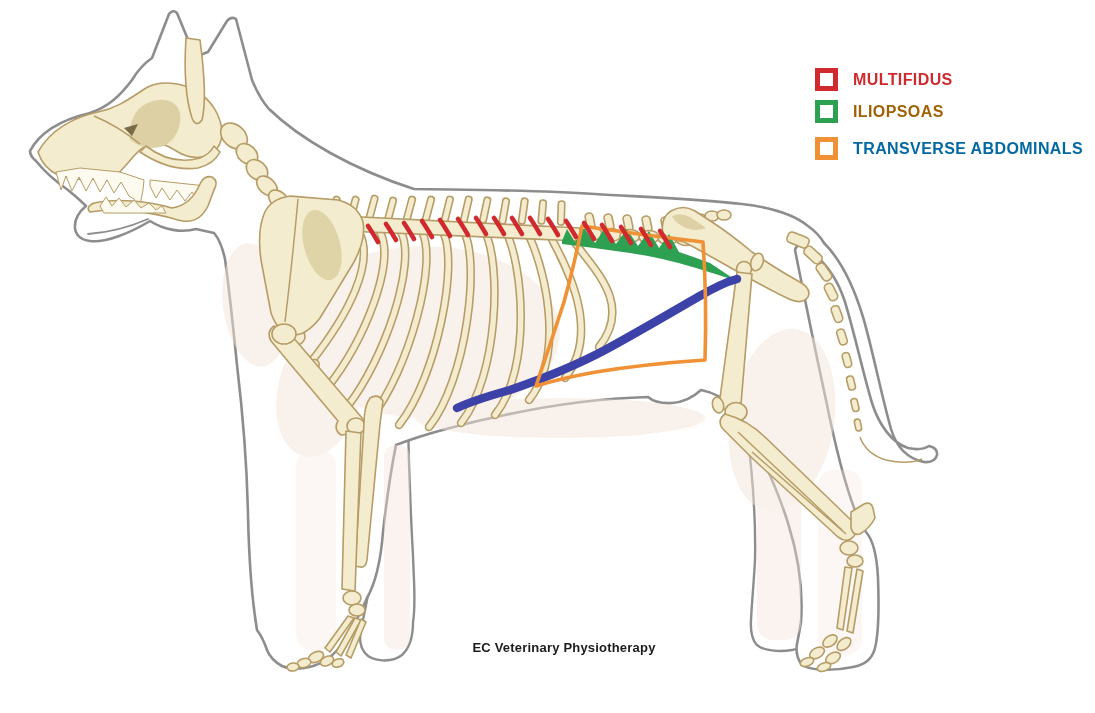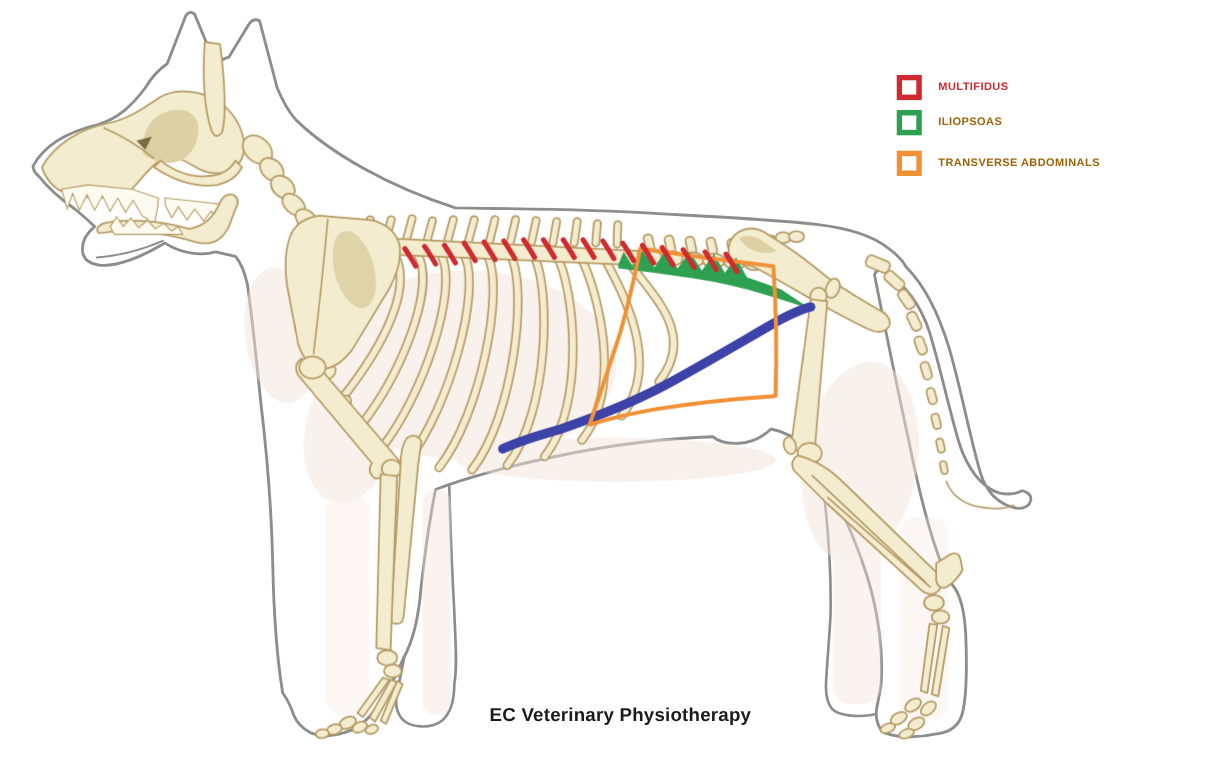--- a/index.html
+++ b/index.html
@@ -22,25 +22,25 @@
   
   .ann-multifidus-stroke{fill:none;stroke:var(--c-multifidus,#d02a2e);stroke-width:4.6;stroke-linecap:round;}
   .ann-iliopsoas-fill{fill:var(--c-iliopsoas,#2ea052);stroke:none;}
   .ann-rectus-stroke{fill:none;stroke:var(--c-rectus-abdominis,#3c42a8);stroke-width:8.5;stroke-linecap:round;}
   .ann-transverse-stroke{fill:none;stroke:var(--c-transverse-abdominals,#f09136);stroke-width:3.6;stroke-linejoin:round;}
   
   .legend{position:absolute;left:815px;top:68px;}
   .legend-row{display:flex;align-items:center;margin-bottom:9px;}
   .legend-row.gap-before{margin-top:14px;}
   .legend-swatch{width:13px;height:13px;border:5px solid #000;background:#fff;margin-right:15px;flex:0 0 auto;}
-  .legend-label{font-size:10px;font-weight:bold;letter-spacing:.4px;white-space:nowrap;}
+  .legend-label{font-size:16px;font-weight:bold;letter-spacing:.4px;white-space:nowrap;}
   
   .caption{
     position:absolute;left:398px;top:640px;width:332px;text-align:center;
-    font-size:17px;font-weight:bold;color:#1b1b1b;letter-spacing:.2px;
+    font-size:13px;font-weight:bold;color:#1b1b1b;letter-spacing:.2px;
   }
 </style>
 </head>
 <body>
 
 <div id="stage">
 
   <svg id="figure-svg" width="1095" height="713" viewBox="0 0 1095 713" xmlns="http://www.w3.org/2000/svg">
 
     <g>
@@ -301,18 +301,18 @@
     <div class="legend-row">
       <span class="legend-swatch" style="border-color: rgb(208, 42, 46);"></span>
       <span class="legend-label" style="color: rgb(208, 42, 46);">MULTIFIDUS</span>
     </div>
     <div class="legend-row">
       <span class="legend-swatch" style="border-color: rgb(46, 160, 82);"></span>
       <span class="legend-label" style="color: #a16207;">ILIOPSOAS</span>
     </div>
     <div class="legend-row gap-before">
       <span class="legend-swatch" style="border-color: rgb(240, 145, 54);"></span>
-      <span class="legend-label" style="color: #a16207;">TRANSVERSE ABDOMINALS</span>
+      <span class="legend-label" style="color: #0369a1;">TRANSVERSE ABDOMINALS</span>
     </div>
   </div>
 
   <div class="caption">EC Veterinary Physiotherapy</div>
 </div>
 
 </body></html>

